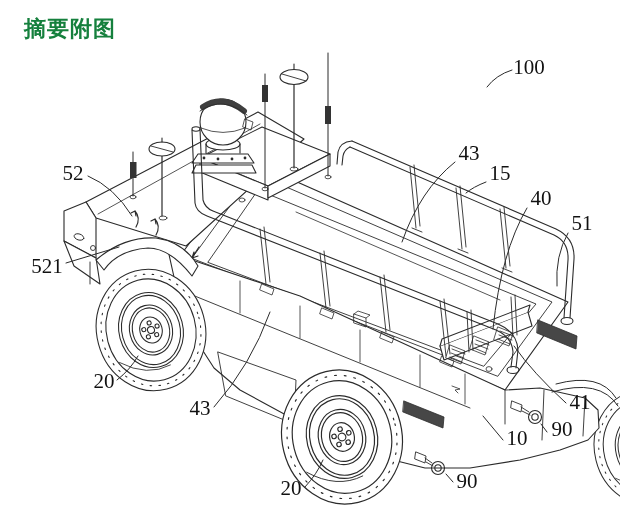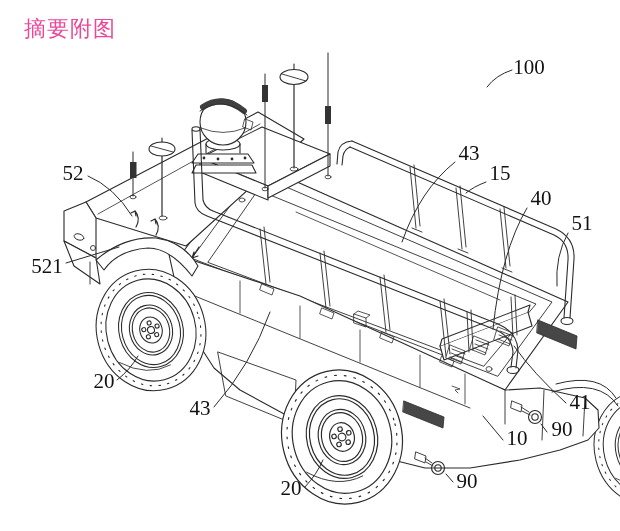--- a/index.html
+++ b/index.html
@@ -1,19 +1,19 @@
 <!DOCTYPE html>
 <html><head>
 <meta charset="utf-8">
 <style>
   html,body{margin:0;padding:0;background:#ffffff;}
   .page{position:relative;width:620px;height:531px;background:#ffffff;overflow:hidden;
         font-family:"Liberation Sans",sans-serif;}
   .doc-title{position:absolute;left:24px;top:14px;font-size:22px;letter-spacing:1px;
-             color:#ec4899;font-weight:400;}
+             color:#15803d;font-weight:700;}
   svg{position:absolute;left:0;top:0;}
   svg text{font-family:"Liberation Serif",serif;font-size:21px;fill:#111;}
 </style>
 </head>
 <body>
 
 <div class="page">
   <div class="doc-title">摘要附图</div>
 
   <svg width="620" height="531" viewBox="0 0 620 531">

